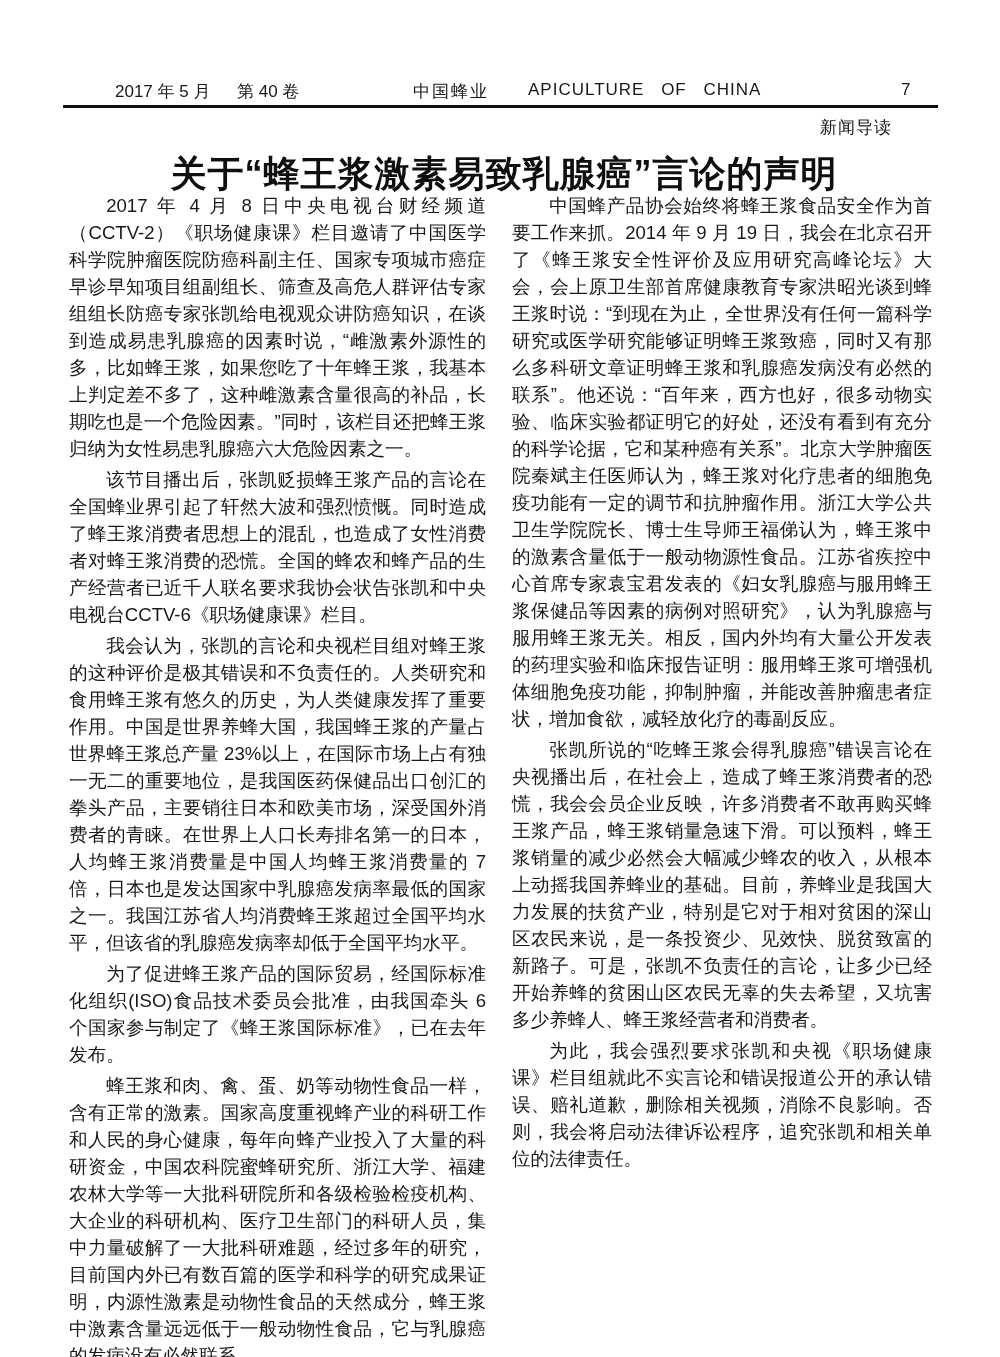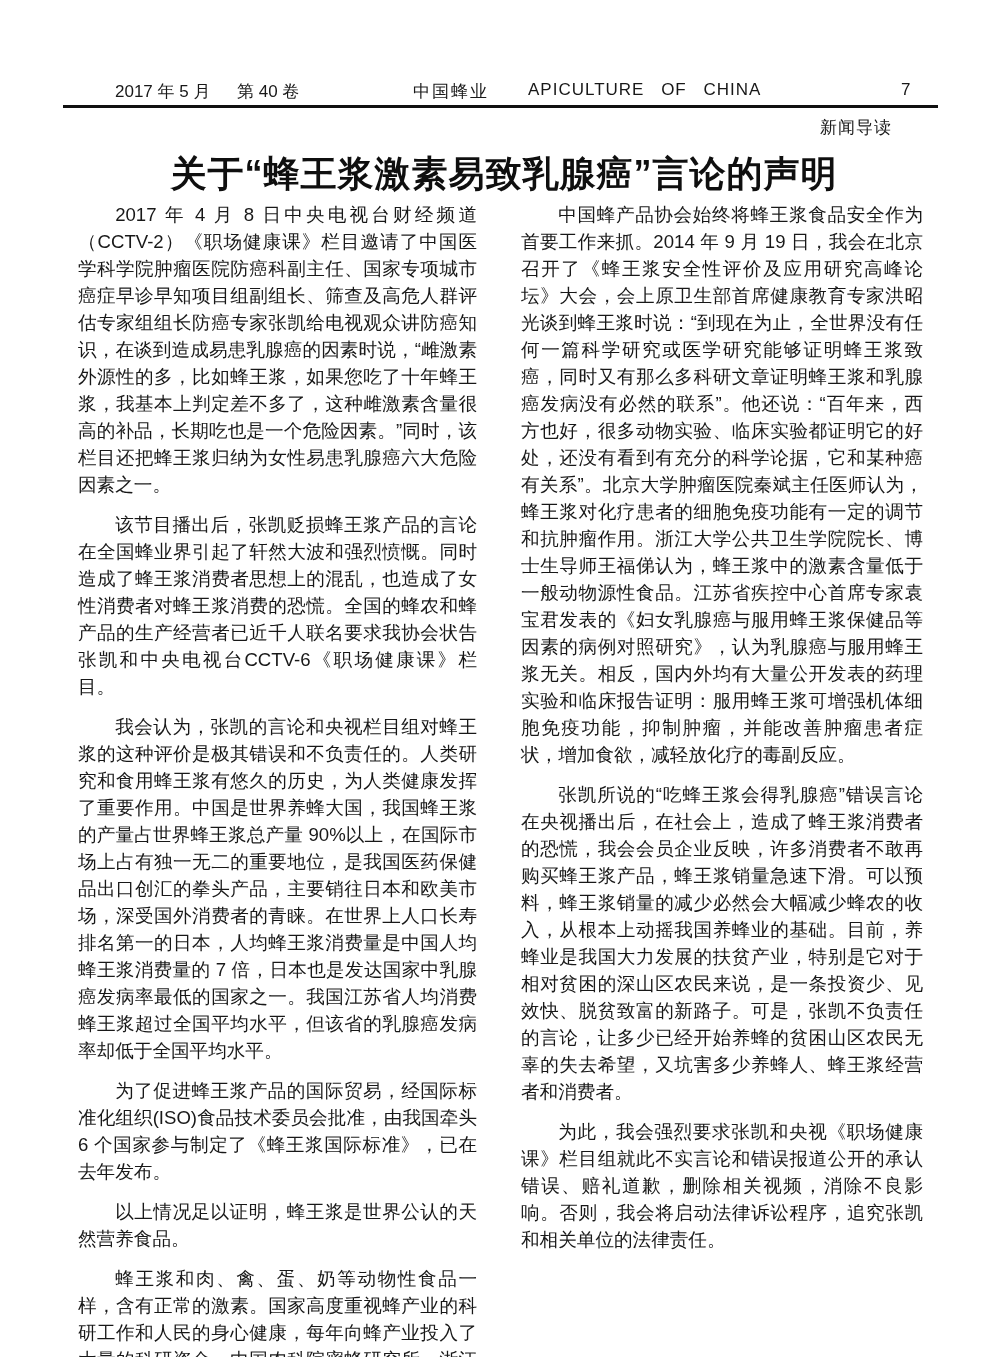--- a/index.html
+++ b/index.html
@@ -23,21 +23,21 @@
   .hdr-page{left:901px;}
   .header-rule{position:absolute;top:105px;left:63px;width:875px;height:3px;background:#101010;}
   
   .article-title{
     position:absolute;top:126px;left:4px;width:100%;
     text-align:center;font-size:36px;font-weight:700;
     letter-spacing:1px;color:#0f0f0f;
   }
   
   .column{position:absolute;top:188px;font-size:18.6px;line-height:27px;text-align:justify;}
-  .column p{margin:13px;text-indent:2em;}
+  .column p{margin:4px;text-indent:2em;}
   .col-left{left:65px;width:425px;}
   .col-right{left:508px;width:428px;}
 </style>
 </head>
 <body>
 
 <div class="page">
 
   <div class="header">
     <span class="hdr-date">2017 年 5 月</span>
@@ -47,23 +47,22 @@
     <span class="hdr-section">新闻导读</span>
     <span class="hdr-page">7</span>
   </div>
   <div class="header-rule"></div>
 
   <h1 class="article-title">关于“蜂王浆激素易致乳腺癌”言论的声明</h1>
 
   <div class="column col-left">
     <p>2017 年 4 月 8 日中央电视台财经频道（CCTV-2）《职场健康课》栏目邀请了中国医学科学院肿瘤医院防癌科副主任、国家专项城市癌症早诊早知项目组副组长、筛查及高危人群评估专家组组长防癌专家张凯给电视观众讲防癌知识，在谈到造成易患乳腺癌的因素时说，“雌激素外源性的多，比如蜂王浆，如果您吃了十年蜂王浆，我基本上判定差不多了，这种雌激素含量很高的补品，长期吃也是一个危险因素。”同时，该栏目还把蜂王浆归纳为女性易患乳腺癌六大危险因素之一。</p>
     <p>该节目播出后，张凯贬损蜂王浆产品的言论在全国蜂业界引起了轩然大波和强烈愤慨。同时造成了蜂王浆消费者思想上的混乱，也造成了女性消费者对蜂王浆消费的恐慌。全国的蜂农和蜂产品的生产经营者已近千人联名要求我协会状告张凯和中央电视台CCTV-6《职场健康课》栏目。</p>
-    <p>我会认为，张凯的言论和央视栏目组对蜂王浆的这种评价是极其错误和不负责任的。人类研究和食用蜂王浆有悠久的历史，为人类健康发挥了重要作用。中国是世界养蜂大国，我国蜂王浆的产量占世界蜂王浆总产量 90%以上，在国际市场上占有独一无二的重要地位，是我国医药保健品出口创汇的拳头产品，主要销往日本和欧美市场，深受国外消费者的青睐。在世界上人口长寿排名第一的日本，人均蜂王浆消费量是中国人均蜂王浆消费量的 7 倍，日本也是发达国家中乳腺癌发病率最低的国家之一。我国江苏省人均消费蜂王浆超过全国平均水平，但该省的乳腺癌发病率却低于全国平均水平。</p>
+    <p>我会认为，张凯的言论和央视栏目组对蜂王浆的这种评价是极其错误和不负责任的。人类研究和食用蜂王浆有悠久的历史，为人类健康发挥了重要作用。中国是世界养蜂大国，我国蜂王浆的产量占世界蜂王浆总产量 23%以上，在国际市场上占有独一无二的重要地位，是我国医药保健品出口创汇的拳头产品，主要销往日本和欧美市场，深受国外消费者的青睐。在世界上人口长寿排名第一的日本，人均蜂王浆消费量是中国人均蜂王浆消费量的 7 倍，日本也是发达国家中乳腺癌发病率最低的国家之一。我国江苏省人均消费蜂王浆超过全国平均水平，但该省的乳腺癌发病率却低于全国平均水平。</p>
     <p>为了促进蜂王浆产品的国际贸易，经国际标准化组织(ISO)食品技术委员会批准，由我国牵头 6 个国家参与制定了《蜂王浆国际标准》，已在去年发布。</p>
-    <p>以上情况足以证明，蜂王浆是世界公认的天然营养食品。</p>
     <p>蜂王浆和肉、禽、蛋、奶等动物性食品一样，含有正常的激素。国家高度重视蜂产业的科研工作和人民的身心健康，每年向蜂产业投入了大量的科研资金，中国农科院蜜蜂研究所、浙江大学、福建农林大学等一大批科研院所和各级检验检疫机构、大企业的科研机构、医疗卫生部门的科研人员，集中力量破解了一大批科研难题，经过多年的研究，目前国内外已有数百篇的医学和科学的研究成果证明，内源性激素是动物性食品的天然成分，蜂王浆中激素含量远远低于一般动物性食品，它与乳腺癌的发病没有必然联系。</p>
 
   </div>
 
   <div class="column col-right">
     <p>中国蜂产品协会始终将蜂王浆食品安全作为首要工作来抓。2014 年 9 月 19 日，我会在北京召开了《蜂王浆安全性评价及应用研究高峰论坛》大会，会上原卫生部首席健康教育专家洪昭光谈到蜂王浆时说：“到现在为止，全世界没有任何一篇科学研究或医学研究能够证明蜂王浆致癌，同时又有那么多科研文章证明蜂王浆和乳腺癌发病没有必然的联系”。他还说：“百年来，西方也好，很多动物实验、临床实验都证明它的好处，还没有看到有充分的科学论据，它和某种癌有关系”。北京大学肿瘤医院秦斌主任医师认为，蜂王浆对化疗患者的细胞免疫功能有一定的调节和抗肿瘤作用。浙江大学公共卫生学院院长、博士生导师王福俤认为，蜂王浆中的激素含量低于一般动物源性食品。江苏省疾控中心首席专家袁宝君发表的《妇女乳腺癌与服用蜂王浆保健品等因素的病例对照研究》，认为乳腺癌与服用蜂王浆无关。相反，国内外均有大量公开发表的药理实验和临床报告证明：服用蜂王浆可增强机体细胞免疫功能，抑制肿瘤，并能改善肿瘤患者症状，增加食欲，减轻放化疗的毒副反应。</p>
     <p>张凯所说的“吃蜂王浆会得乳腺癌”错误言论在央视播出后，在社会上，造成了蜂王浆消费者的恐慌，我会会员企业反映，许多消费者不敢再购买蜂王浆产品，蜂王浆销量急速下滑。可以预料，蜂王浆销量的减少必然会大幅减少蜂农的收入，从根本上动摇我国养蜂业的基础。目前，养蜂业是我国大力发展的扶贫产业，特别是它对于相对贫困的深山区农民来说，是一条投资少、见效快、脱贫致富的新路子。可是，张凯不负责任的言论，让多少已经开始养蜂的贫困山区农民无辜的失去希望，又坑害多少养蜂人、蜂王浆经营者和消费者。</p>
     <p>为此，我会强烈要求张凯和央视《职场健康课》栏目组就此不实言论和错误报道公开的承认错误、赔礼道歉，删除相关视频，消除不良影响。否则，我会将启动法律诉讼程序，追究张凯和相关单位的法律责任。</p>
 
   </div>

